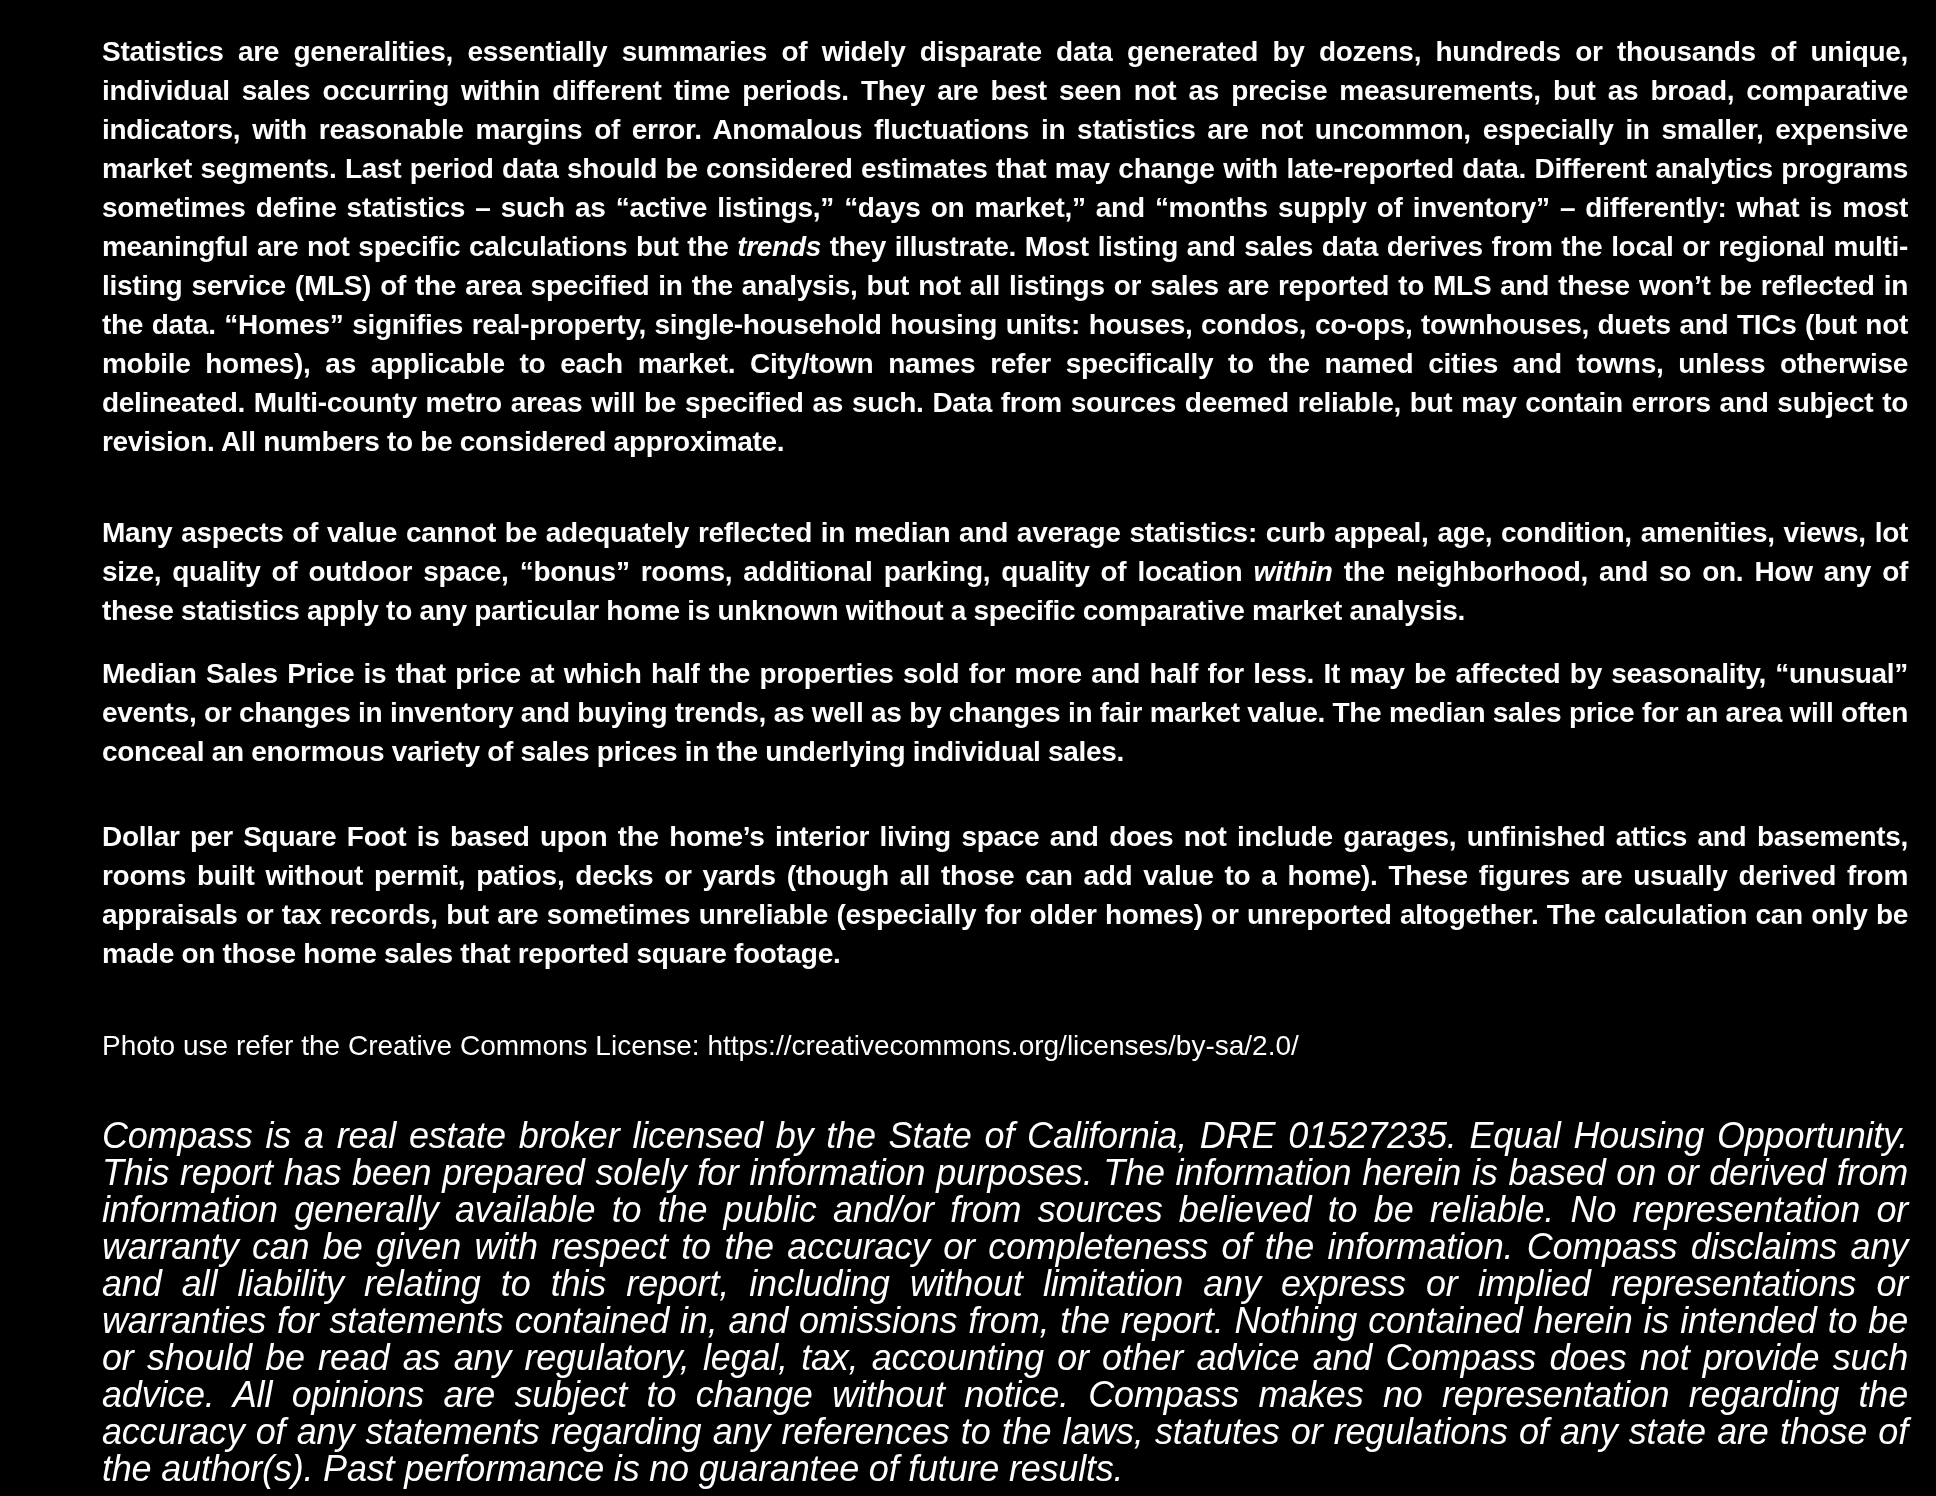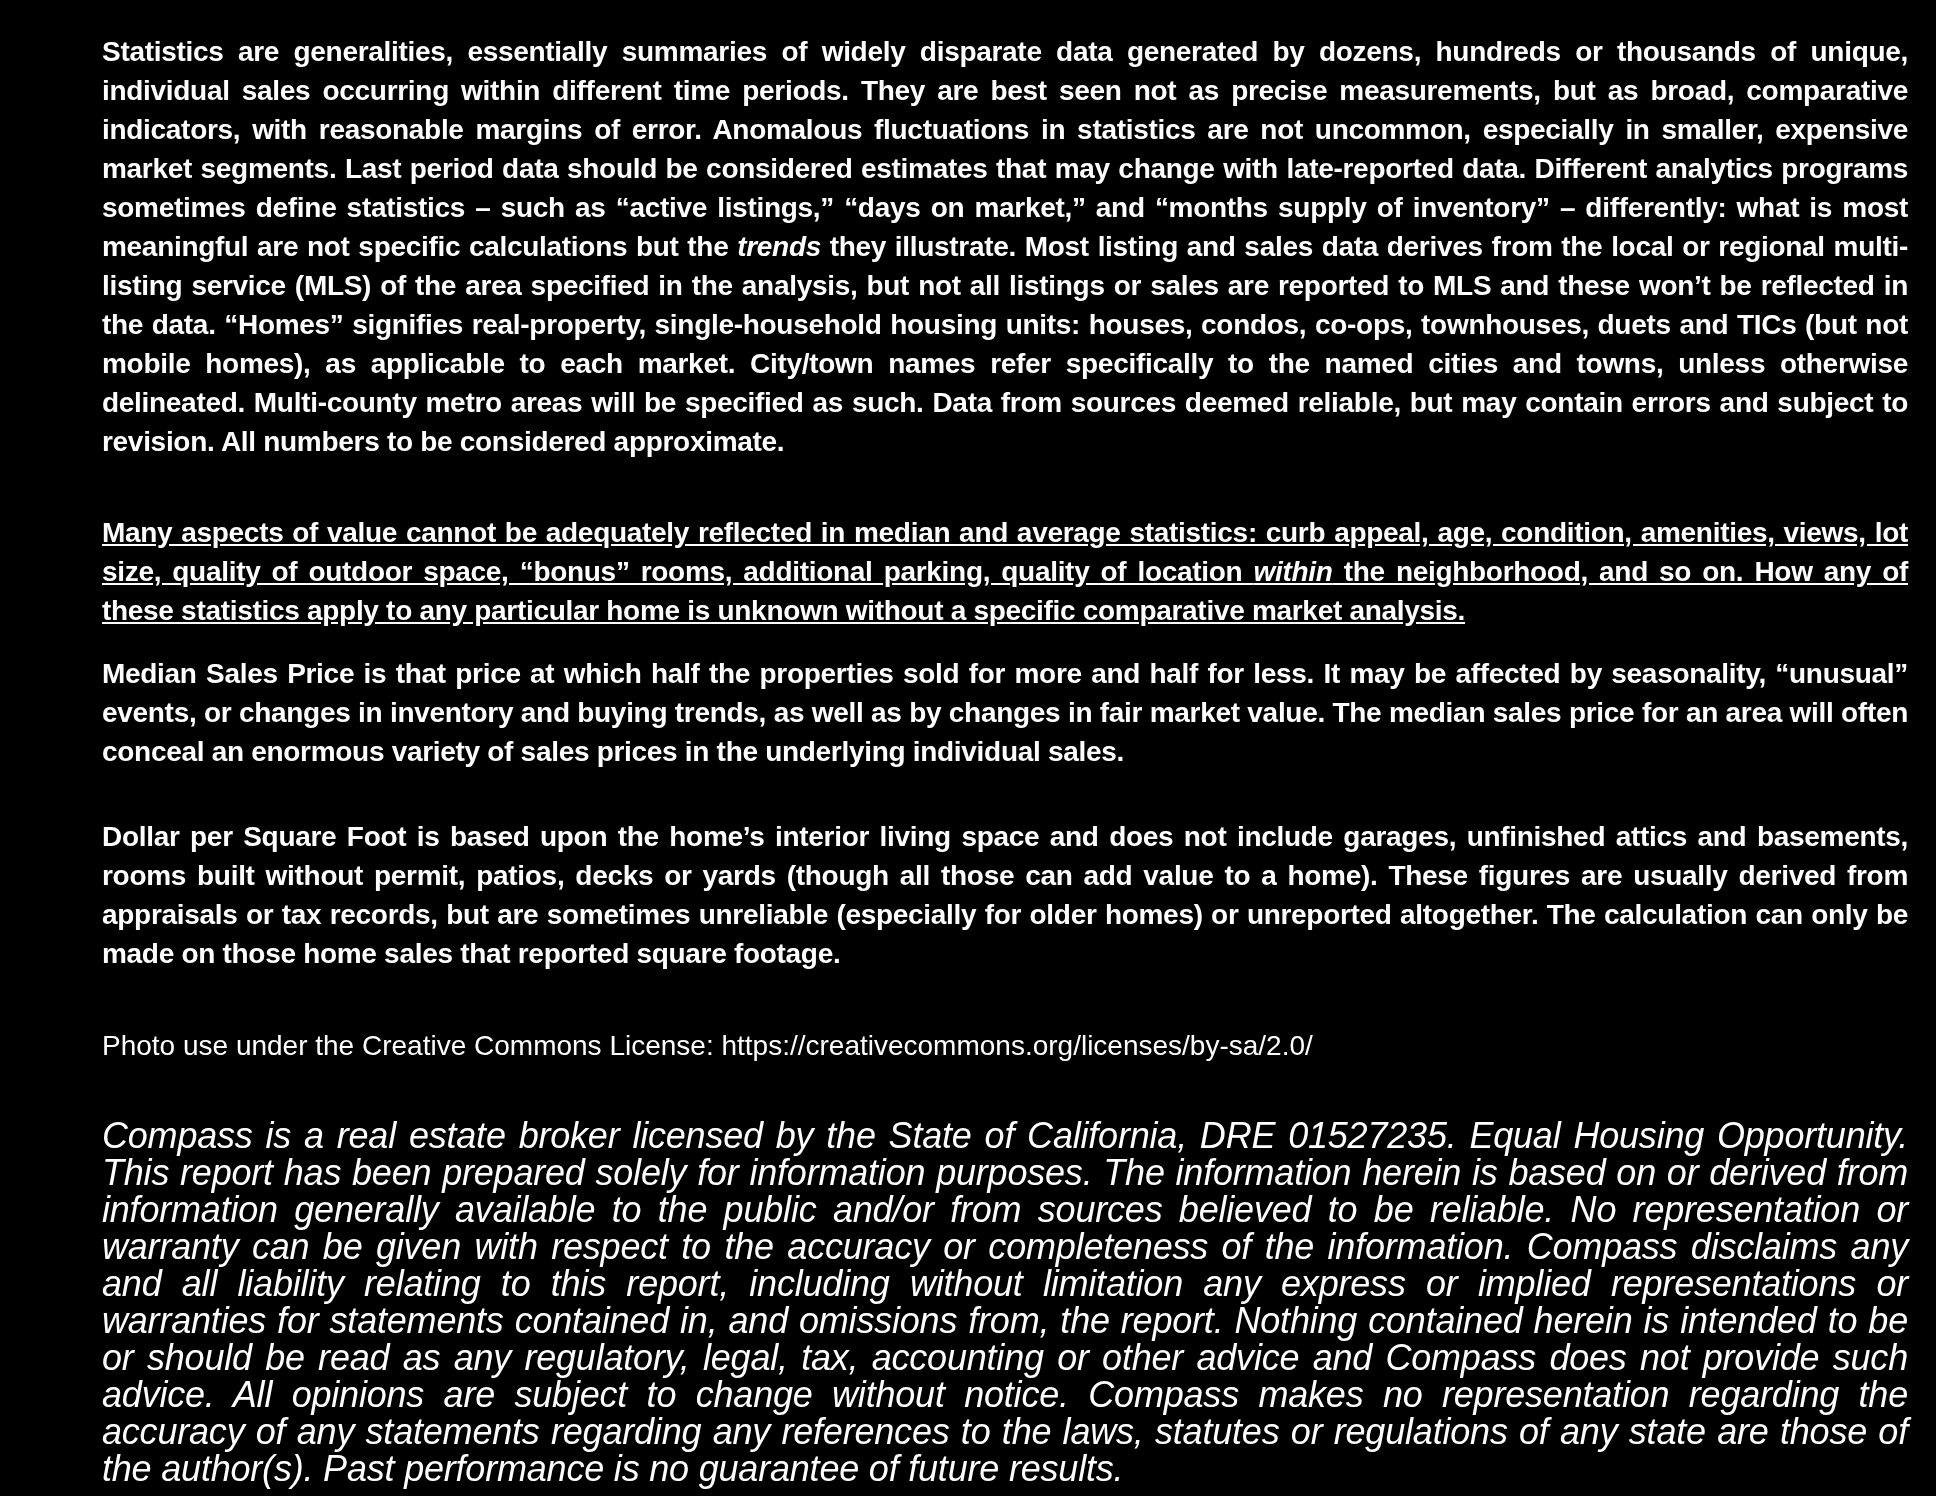--- a/index.html
+++ b/index.html
@@ -41,37 +41,37 @@
     font-style: italic;
     font-size: 36px;
     line-height: 37px;
     text-align: justify;
     letter-spacing: -0.2px;
   }
   .em-inline {
     font-style: italic;
   }
   .mb-xl { margin-bottom: 52px; }
-  .mb-sm { margin-bottom: 24px; text-decoration: underline; }
+  .mb-sm { margin-bottom: 24px; }
   .mb-md { margin-bottom: 46px; }
   .mb-lg { margin-bottom: 54px; }
   .url-text {
     white-space: nowrap;
   }
 </style>
 </head>
 <body>
 
 <div class="page">
 
   <p class="para bold mb-xl"><span>Statistics are generalities, essentially summaries of widely disparate data generated by dozens, hundreds or thousands of unique, individual sales occurring within different time periods. They are best seen not as precise measurements, but as broad, comparative indicators, with reasonable margins of error. Anomalous fluctuations in statistics are not uncommon, especially in smaller, expensive market segments. Last period data should be considered estimates that may change with late-reported data. Different analytics programs sometimes define statistics – such as “active listings,” “days on market,” and “months supply of inventory” – differently: what is most meaningful are not specific calculations but the </span><span class="em-inline">trends</span><span> they illustrate. Most listing and sales data derives from the local or regional multi-listing service (MLS) of the area specified in the analysis, but not all listings or sales are reported to MLS and these won’t be reflected in the data. “Homes” signifies real-property, single-household housing units: houses, condos, co-ops, townhouses, duets and TICs (but not mobile homes), as applicable to each market. City/town names refer specifically to the named cities and towns, unless otherwise delineated. Multi-county metro areas will be specified as such. Data from sources deemed reliable, but may contain errors and subject to revision. All numbers to be considered approximate.</span></p>
 
   <p class="para bold mb-sm"><span>Many aspects of value cannot be adequately reflected in median and average statistics: curb appeal, age, condition, amenities, views, lot size, quality of outdoor space, “bonus” rooms, additional parking, quality of location </span><span class="em-inline">within</span><span> the neighborhood, and so on. How any of these statistics apply to any particular home is unknown without a specific comparative market analysis.</span></p>
 
   <p class="para bold mb-md"><span>Median Sales Price is that price at which half the properties sold for more and half for less. It may be affected by seasonality, “unusual” events, or changes in inventory and buying trends, as well as by changes in fair market value. The median sales price for an area will often conceal an enormous variety of sales prices in the underlying individual sales.</span></p>
 
   <p class="para bold mb-lg"><span>Dollar per Square Foot is based upon the home’s interior living space and does not include garages, unfinished attics and basements, rooms built without permit, patios, decks or yards (though all those can add value to a home). These figures are usually derived from appraisals or tax records, but are sometimes unreliable (especially for older homes) or unreported altogether. The calculation can only be made on those home sales that reported square footage.</span></p>
 
-  <p class="para regular mb-xl"><span>Photo use under the Creative Commons License: </span> <span class="url-text">https://creativecommons.org/licenses/by-sa/2.0/</span></p>
+  <p class="para regular mb-xl"><span>Photo use refer the Creative Commons License: </span> <span class="url-text">https://creativecommons.org/licenses/by-sa/2.0/</span></p>
 
   <p class="para italic"><span>Compass is a real estate broker licensed by the State of California, DRE 01527235. Equal Housing Opportunity. This report has been prepared solely for information purposes. The information herein is based on or derived from information generally available to the public and/or from sources believed to be reliable. No representation or warranty can be given with respect to the accuracy or completeness of the information. Compass disclaims any and all liability relating to this report, including without limitation any express or implied representations or warranties for statements contained in, and omissions from, the report. Nothing contained herein is intended to be or should be read as any regulatory, legal, tax, accounting or other advice and Compass does not provide such advice. All opinions are subject to change without notice. Compass makes no representation regarding the accuracy of any statements regarding any references to the laws, statutes or regulations of any state are those of the author(s). Past performance is no guarantee of future results.</span></p>
 
 </div>
 
 </body></html>

